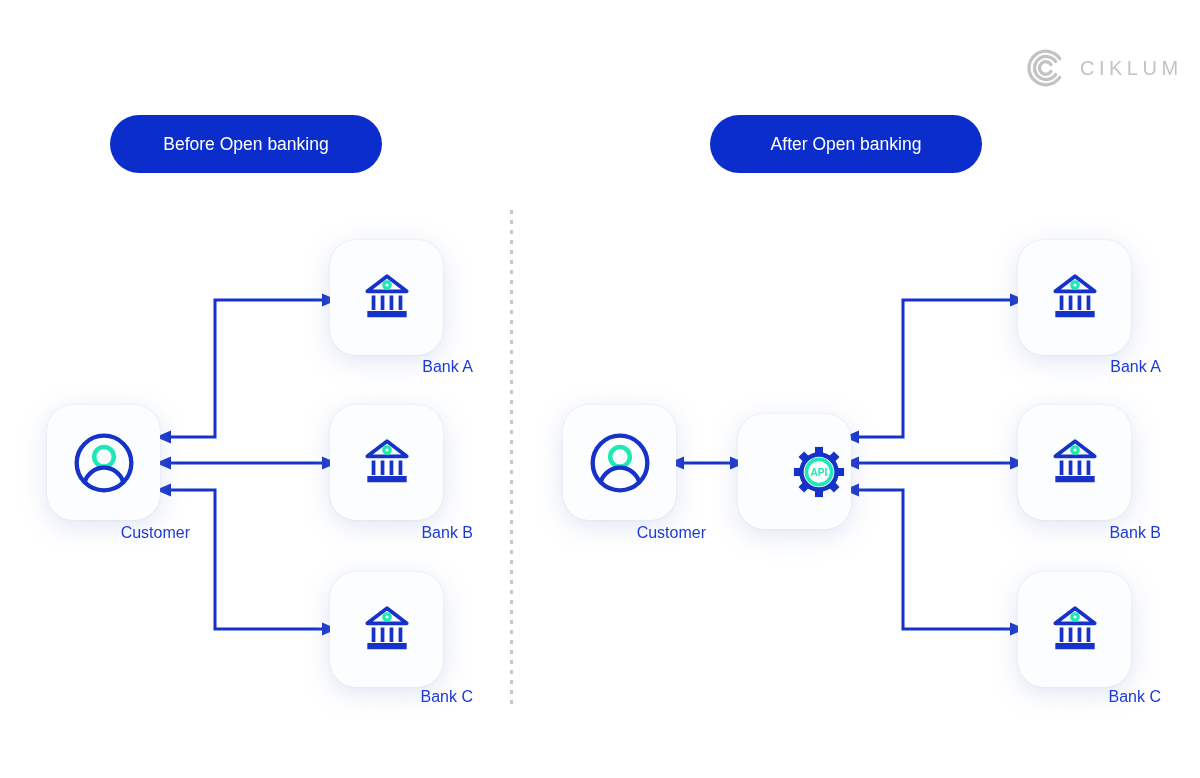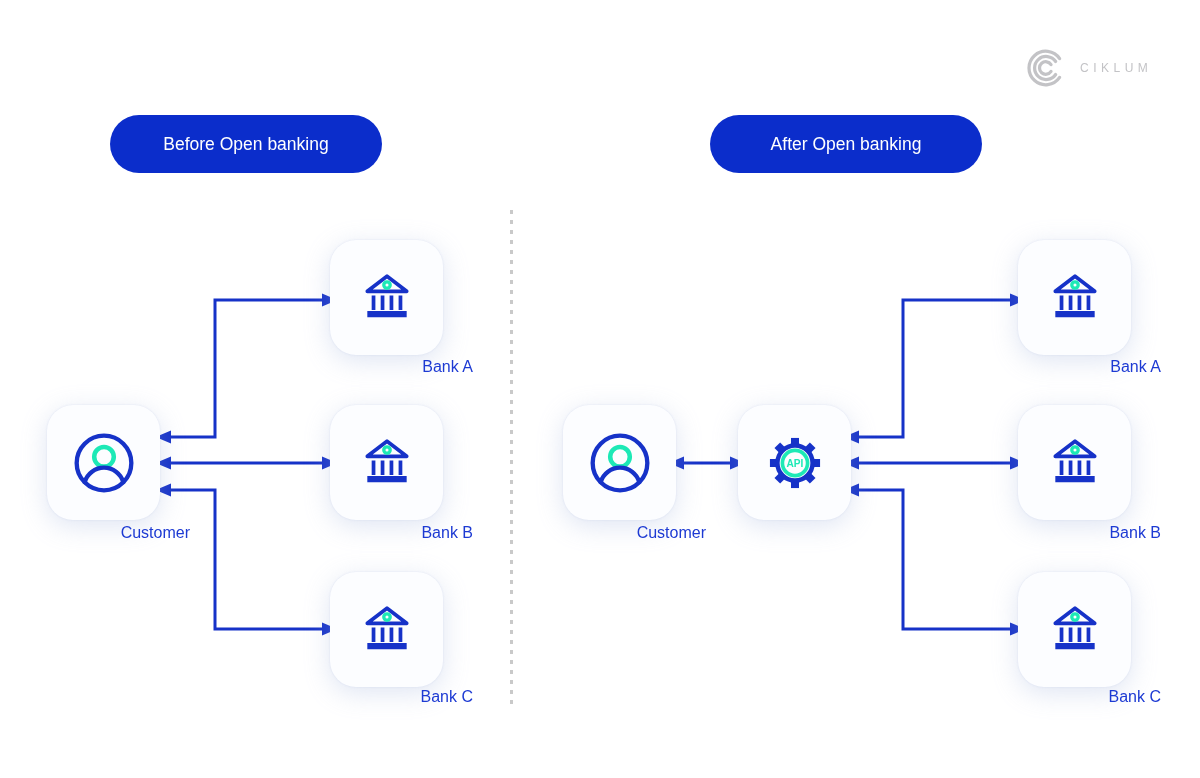--- a/index.html
+++ b/index.html
@@ -23,21 +23,21 @@
     background:var(--page_bg);
     overflow:hidden;
   }
   
   .logo{
     position:absolute;left:1024px;top:46px;
     display:flex;align-items:center;gap:12px;
   }
   .logo-text{
     color:var(--logo_gray);
-    font-size:12px;
+    font-size:20px;
     letter-spacing:4.5px;
     font-weight:500;
   }
   
   .pill{
     position:absolute;
     width:272px;height:58px;
     border-radius:29px;
     background:var(--primary_blue);
     color:#ffffff;
@@ -168,21 +168,21 @@
 
   <div class="card" style="left:563px;top:405px;">
     <svg width="66" height="66" viewBox="0 0 64 64">
       <circle class="ic-blue" stroke-width="4.2" cx="32" cy="32" r="26.5"></circle>
       <circle class="ic-teal" stroke-width="4.4" cx="32" cy="26" r="9.5"></circle>
       <path class="ic-blue" stroke-width="4.2" stroke-linecap="round" d="M13.3,50.5 A19.5,19.5 0 0 1 50.7,50.5"></path>
     </svg>
   </div>
   <div class="node-label" style="left:533px;top:524px;">Customer</div>
 
-  <div class="card" style="left:738px;top:405px;">
+  <div class="card" style="left:738px;top:414px;justify-content:flex-end;">
     <svg width="64" height="64" viewBox="0 0 60 60">
       <g class="ic-blue" stroke-width="7.5">
         <path d="M30,13.5 V6.5"></path>
         <path d="M30,46.5 V53.5"></path>
         <path d="M13.5,30 H6.5"></path>
         <path d="M46.5,30 H53.5"></path>
         <path d="M18.3,18.3 L13.4,13.4"></path>
         <path d="M41.7,18.3 L46.6,13.4"></path>
         <path d="M18.3,41.7 L13.4,46.6"></path>
         <path d="M41.7,41.7 L46.6,46.6"></path>

